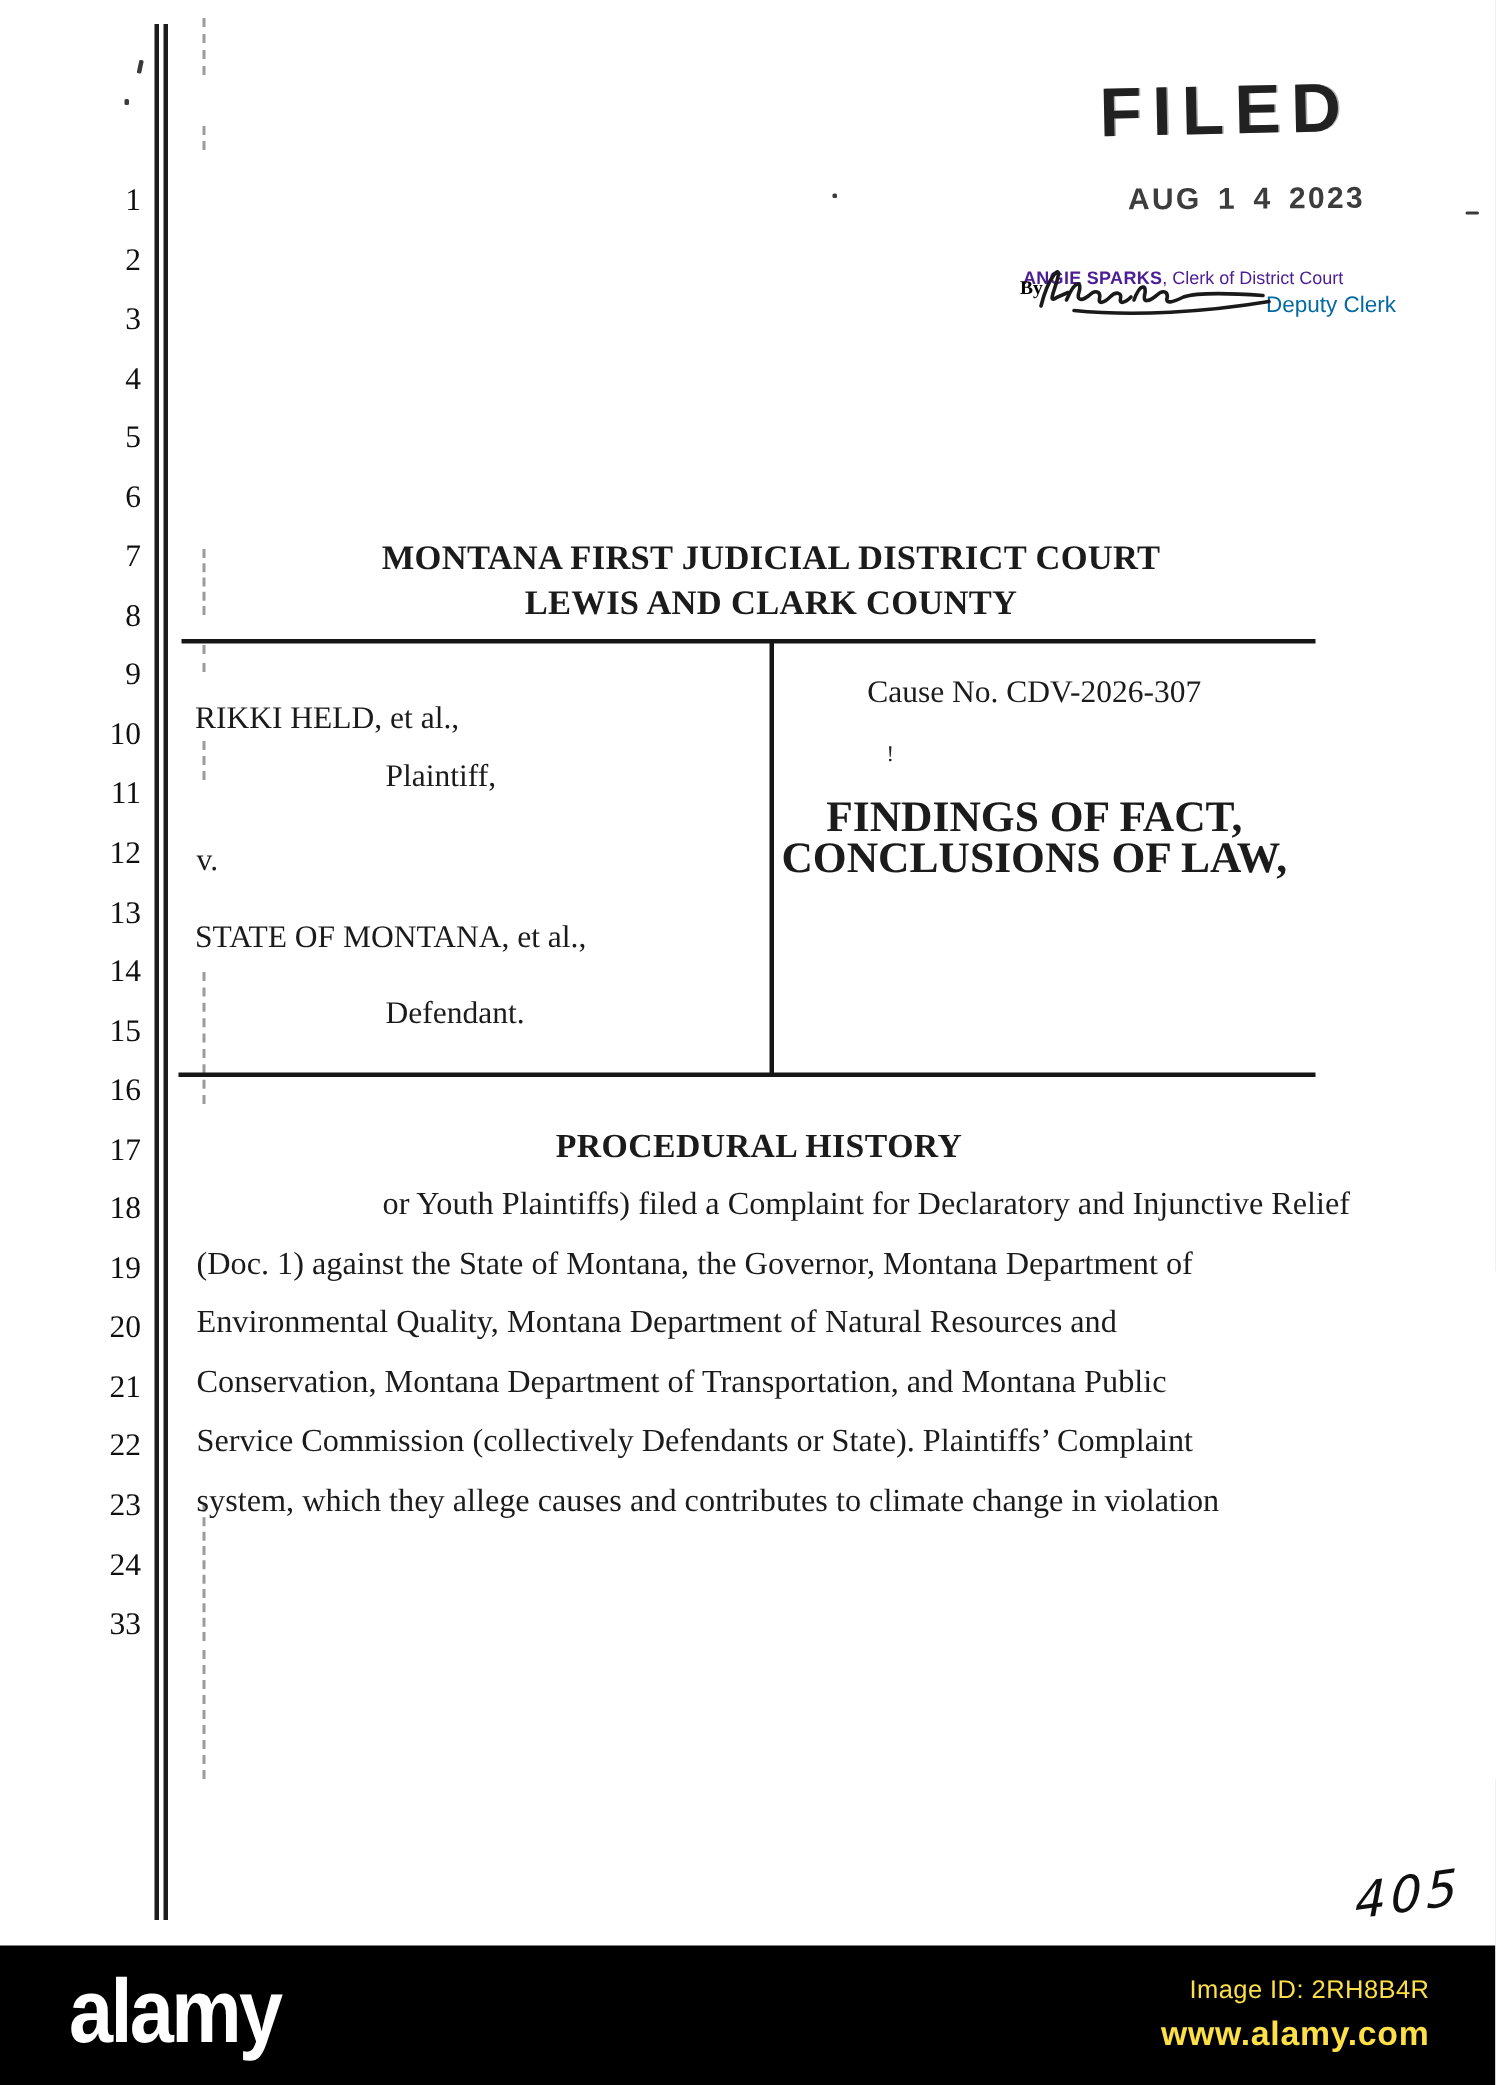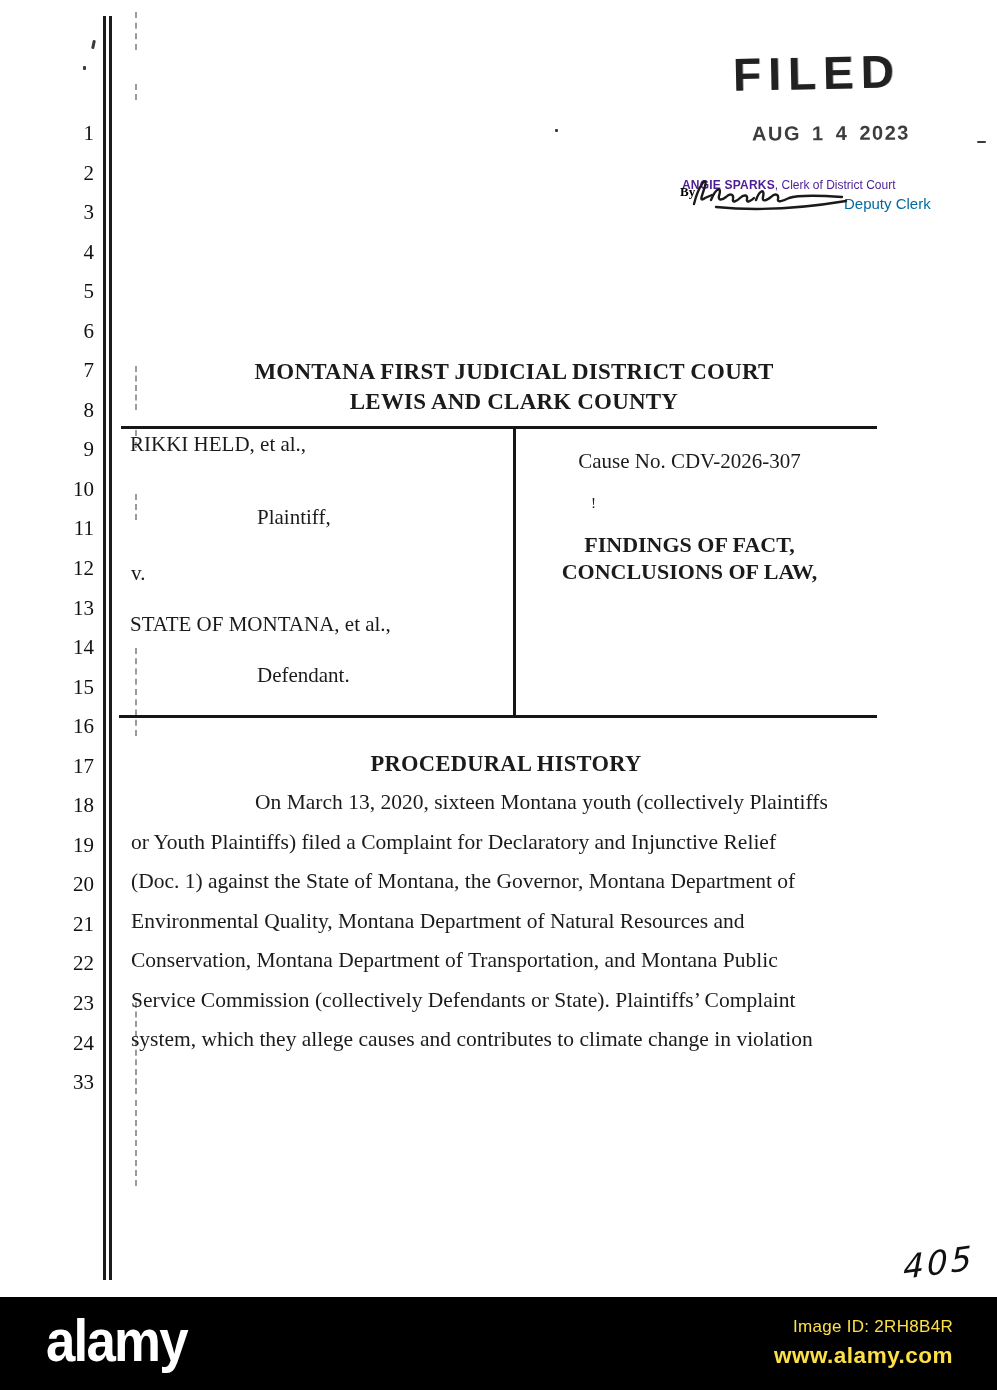--- a/index.html
+++ b/index.html
@@ -61,21 +61,21 @@
   }
   
   .cap-rule{position:absolute;background:#161616;}
   #cap-rule-top{left:121px;top:426px;width:756px;height:3px;}
   #cap-rule-bottom{left:119px;top:715px;width:758px;height:3px;}
   #cap-divider{left:513px;top:426px;width:2.5px;height:292px;}
   .cap-text{position:absolute;font-size:21px;white-space:nowrap;}
   #cause-no{left:517px;top:449px;width:345px;text-align:center;}
   #doc-title{
     left:517px;top:532px;width:345px;text-align:center;
-    font-weight:700;font-size:22px;line-height:26.5px;
+    font-weight:700;font-size:29px;line-height:26.5px;
   }
   #excl-artifact{left:591px;top:495px;font-size:15px;color:#222;}
   
   #section-heading{
     left:128px;top:751px;width:756px;text-align:center;
     font-weight:700;font-size:22.5px;letter-spacing:.3px;
   }
   #body-paragraph{
     left:131px;top:783px;width:760px;
     font-size:21.5px;line-height:39.55px;
@@ -172,36 +172,35 @@
 
   <div class="abs" id="court-title">
     <div>MONTANA FIRST JUDICIAL DISTRICT COURT</div>
     <div>LEWIS AND CLARK COUNTY</div>
   </div>
 
   <div class="cap-rule" id="cap-rule-top"></div>
   <div class="cap-rule" id="cap-rule-bottom"></div>
   <div class="cap-rule" id="cap-divider"></div>
 
-  <div class="cap-text" style="left:130px;top:432px;">RIKKI HELD, et al.,</div>
+  <div class="cap-text" style="left:130px;top:466px;">RIKKI HELD, et al.,</div>
   <div class="cap-text" style="left:257px;top:505px;">Plaintiff,</div>
   <div class="cap-text" style="left:131px;top:561px;">v.</div>
   <div class="cap-text" style="left:130px;top:612px;">STATE OF MONTANA, et al.,</div>
   <div class="cap-text" style="left:257px;top:663px;">Defendant.</div>
 
   <div class="cap-text" id="cause-no">Cause No. CDV-2026-307</div>
   <div class="abs" id="excl-artifact">!</div>
   <div class="abs" id="doc-title">
     <div>FINDINGS OF FACT,</div>
     <div>CONCLUSIONS OF LAW,</div>
   </div>
 
   <div class="abs" id="section-heading">PROCEDURAL HISTORY</div>
   <div class="abs" id="body-paragraph">
-      <div class="para-line">On March 13, 2020, sixteen Montana youth (collectively Plaintiffs</div>
       <div class="para-line">or Youth Plaintiffs) filed a Complaint for Declaratory and Injunctive Relief</div>
       <div class="para-line">(Doc. 1) against the State of Montana, the Governor, Montana Department of</div>
       <div class="para-line">Environmental Quality, Montana Department of Natural Resources and</div>
       <div class="para-line">Conservation, Montana Department of Transportation, and Montana Public</div>
       <div class="para-line">Service Commission (collectively Defendants or State). Plaintiffs’ Complaint</div>
       <div class="para-line">system, which they allege causes and contributes to climate change in violation</div>
     </div>
 
   <div class="abs" id="handwritten-number">405</div>
 

